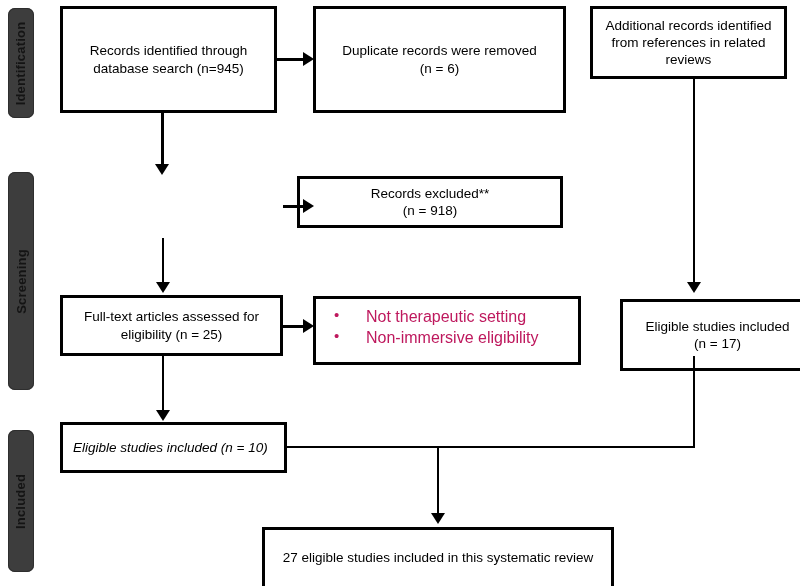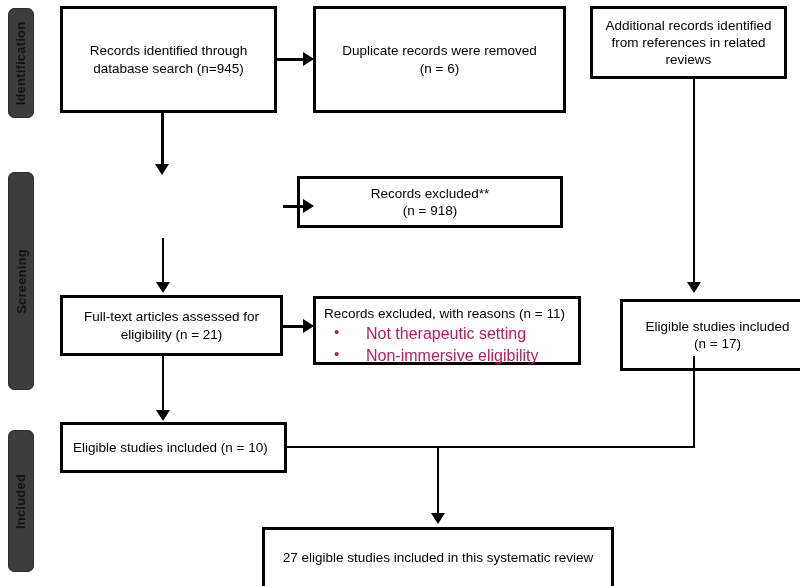--- a/index.html
+++ b/index.html
@@ -63,20 +63,21 @@
   .pbox.align-left .ptext {
     text-align: left;
   }
   .pbox.vcenter-left {
     justify-content: flex-start;
     align-items: center;
     padding: 2px 10px;
   }
   .pbox.vcenter-left .ptext {
     text-align: center;
+    font-style: italic;
   }
   
   .reason-list {
     margin: 1px 0 0 0;
     padding: 0;
     list-style: none;
   }
   .reason-list li {
     position: relative;
     font-size: 16px;
@@ -170,26 +171,25 @@
   </div>
 
   <div class="hline" style="left:283px; top:205px; width:24px;"></div>
   <div class="arrow-right" style="left:303px; top:199px;"></div>
 
   <div class="vline thin" style="left:162px; top:238px; height:46px;"></div>
   <div class="arrow-down" style="left:156px; top:282px;"></div>
 
   <div class="pbox" style="left:60px; top:295px; width:223px; height:61px;">
     <span class="ptext">Full-text articles assessed for
-eligibility (n = 21)</span>
+eligibility (n = 25)</span>
   </div>
 
   <div class="pbox align-left" style="left:313px; top:296px; width:268px; height:69px;">
     <div>
-      <div class="ptext">Records excluded, with reasons (n = 11)</div>
       <ul class="reason-list">
         <li>Not therapeutic setting</li>
         <li>Non-immersive eligibility</li>
       </ul>
     </div>
   </div>
 
   <div class="pbox" style="left:600px; top:299px; width:195px; height:72px;margin-left:20px;">
     <span class="ptext">Eligible studies included
 (n = 17)</span>

